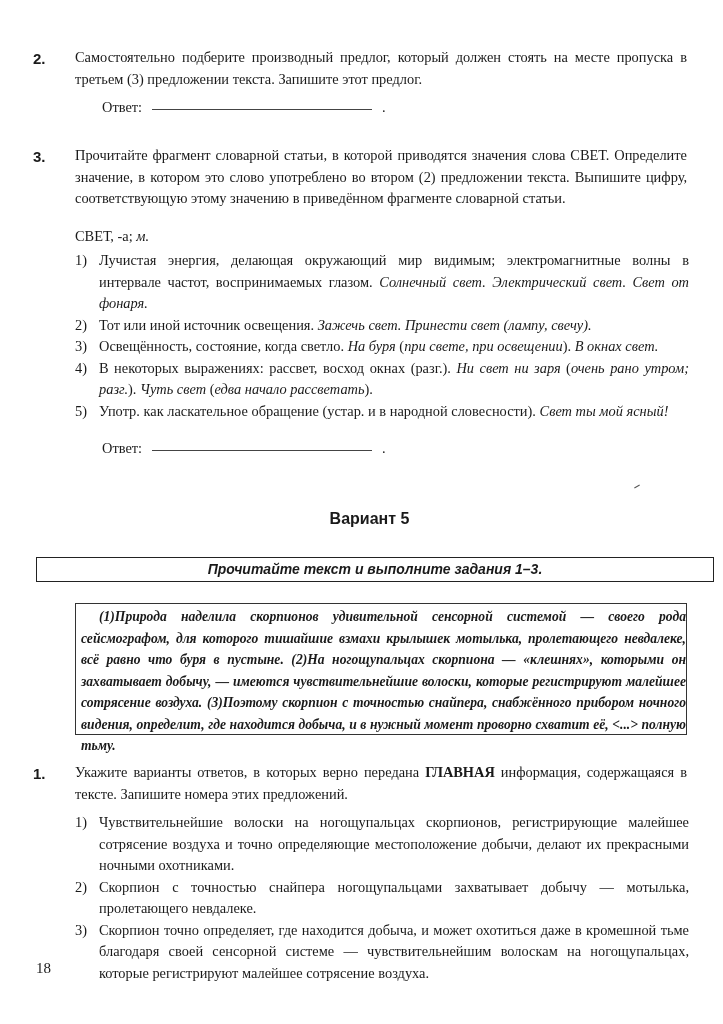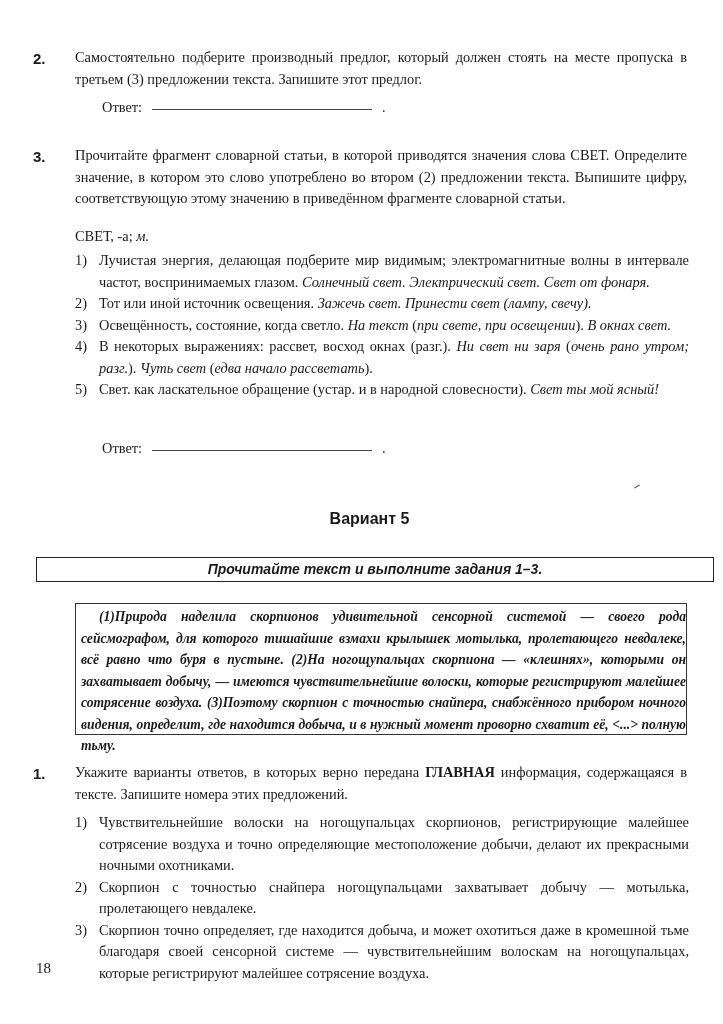--- a/index.html
+++ b/index.html
@@ -37,25 +37,25 @@
 <div class="answer" style="top:99px;">
   <span>Ответ:</span><span class="line"></span><span class="dot">.</span>
 </div>
 
 <div class="task-num" style="top:148px;">3.</div>
 <div class="para" style="top:145px;">Прочитайте фрагмент словарной статьи, в которой приводятся значения слова СВЕТ. Определите значение, в котором это слово употреблено во втором (2) предложении текста. Выпишите цифру, соответствующую этому значению в приведённом фрагменте словарной статьи.</div>
 <div class="dict-head" style="top:228px;">
   <b>СВЕТ,</b><span> -а; </span><i>м.</i>
 </div>
 <div class="list" style="top:250px;">
-  <div class="li"><span class="n">1)</span><span>Лучистая энергия, делающая подберите мир видимым; электромагнитные волны в интервале частот, воспринимаемых глазом. </span><i>Солнечный свет. Электрический свет. Свет от фонаря.</i></div>
+  <div class="li"><span class="n">1)</span><span>Лучистая энергия, делающая окружающий мир видимым; электромагнитные волны в интервале частот, воспринимаемых глазом. </span><i>Солнечный свет. Электрический свет. Свет от фонаря.</i></div>
   <div class="li"><span class="n">2)</span><span>Тот или иной источник освещения. </span><i>Зажечь свет. Принести свет (лампу, свечу).</i></div>
-  <div class="li"><span class="n">3)</span><span>Освещённость, состояние, когда светло. </span><i>На текст</i><span> (</span><i>при свете, при освещении</i><span>). </span><i>В окнах свет.</i></div>
+  <div class="li"><span class="n">3)</span><span>Освещённость, состояние, когда светло. </span><i>На буря</i><span> (</span><i>при свете, при освещении</i><span>). </span><i>В окнах свет.</i></div>
   <div class="li"><span class="n">4)</span><span>В некоторых выражениях: рассвет, восход окнах (разг.). </span><i>Ни свет ни заря</i><span> (</span><i>очень рано утром; разг.</i><span>). </span><i>Чуть свет</i><span> (</span><i>едва начало рассветать</i><span>).</span></div>
-  <div class="li"><span class="n">5)</span><span>Свет. как ласкательное обращение (устар. и в народной словесности). </span><i>Свет ты мой ясный!</i></div>
+  <div class="li"><span class="n">5)</span><span>Употр. как ласкательное обращение (устар. и в народной словесности). </span><i>Свет ты мой ясный!</i></div>
 </div>
 <div class="answer" style="top:440px;">
   <span>Ответ:</span><span class="line"></span><span class="dot">.</span>
 </div>
 
 <div class="mark"></div>
 
 <div class="variant">Вариант 5</div>
 <div class="instr">Прочитайте текст и выполните задания 1–3.</div>
 

